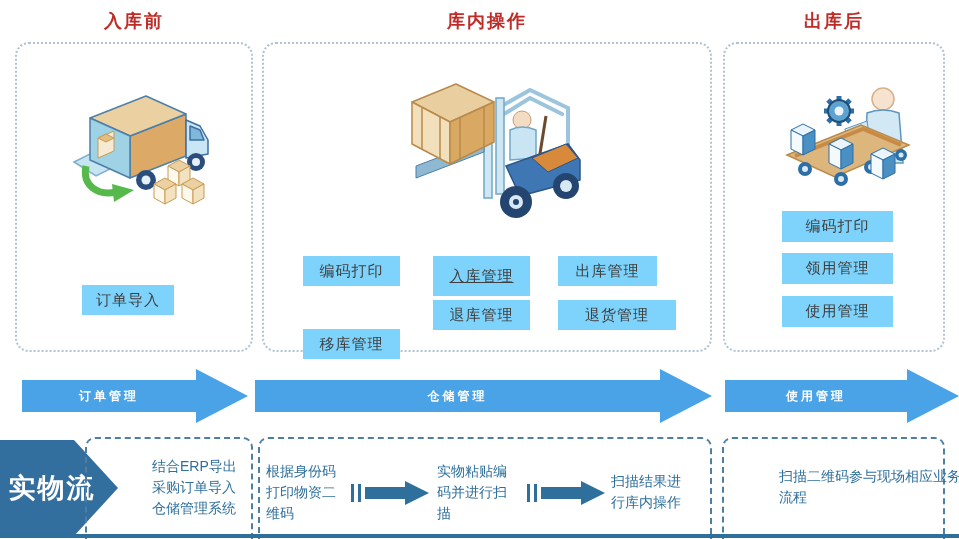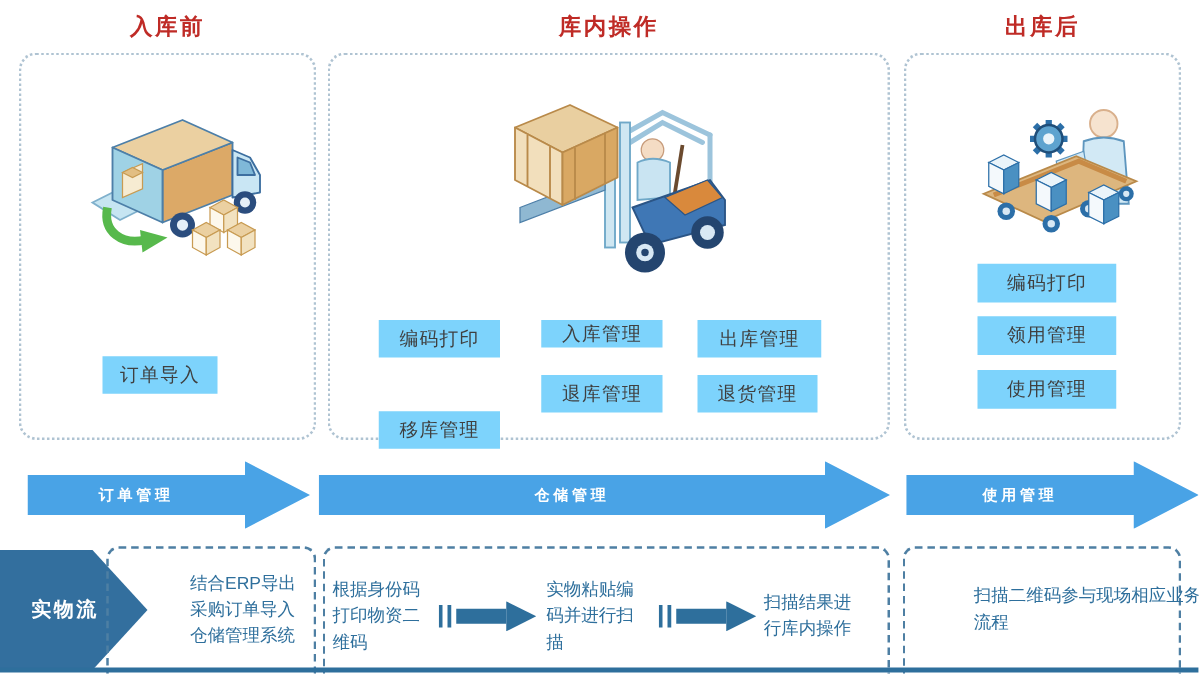--- a/index.html
+++ b/index.html
@@ -12,21 +12,21 @@
 
   .chip{position:absolute;background:#7dd3fc;color:#3F3F3F;font-size:15px;letter-spacing:1px;
     display:flex;align-items:center;justify-content:center;box-sizing:border-box;}
 
   .stage-arrow{position:absolute;top:369px;height:54px;}
   .stage-label{position:absolute;top:369px;height:54px;display:flex;align-items:center;justify-content:center;
     color:#fff;font-size:12px;font-weight:bold;letter-spacing:3px;}
 
   .flow-pentagon{position:absolute;left:0;top:440px;}
   .flow-pentagon-label{position:absolute;left:0;top:440px;width:104px;height:96px;display:flex;align-items:center;justify-content:center;
-    color:#fff;font-size:16px;font-weight:bold;letter-spacing:2px;}
+    color:#fff;font-size:27px;font-weight:bold;letter-spacing:2px;}
 
   .flow-box{position:absolute;top:437px;height:112px;border:2px dashed #4E7FA3;border-radius:10px;box-sizing:border-box;background:transparent;}
   .flow-text{position:absolute;color:#2E6F9C;font-size:14px;line-height:21px;}
   .flow-arrow{position:absolute;top:481px;}
 
   .bottom-line{position:absolute;left:0;top:534px;width:959px;height:4px;background:#2E6F9C;}
 
   .illu{position:absolute;}
 </style>
 </head>
@@ -140,25 +140,25 @@
     <circle cx="22" cy="86" r="7" fill="#2C6FA8"></circle>
       <circle cx="22" cy="86" r="3" fill="#D8E8F4"></circle>
     <use href="#bluebox" x="8" y="40"></use>
     <use href="#bluebox" x="46" y="54"></use>
     <use href="#bluebox" x="88" y="64"></use>
   </svg>
 
   <div class="chip" style="left:82px;top:285px;width:92px;height:30px;">订单导入</div>
 
   <div class="chip" style="left:303px;top:256px;width:97px;height:30px;">编码打印</div>
-  <div class="chip" style="left:433px;top:256px;width:97px;height:22px;">入库管理</div>
+  <div class="chip" style="left:433px;top:256px;width:97px;height:40px;text-decoration:underline;">入库管理</div>
   <div class="chip" style="left:558px;top:256px;width:99px;height:30px;">出库管理</div>
   <div class="chip" style="left:303px;top:300px;width:97px;height:30px;margin-top:29px;">移库管理</div>
   <div class="chip" style="left:433px;top:300px;width:97px;height:30px;">退库管理</div>
-  <div class="chip" style="left:558px;top:300px;width:96px;height:30px;">退货管理</div>
+  <div class="chip" style="left:558px;top:300px;width:118px;height:30px;">退货管理</div>
 
   <div class="chip" style="left:782px;top:211px;width:111px;height:31px;">编码打印</div>
   <div class="chip" style="left:782px;top:253px;width:111px;height:31px;">领用管理</div>
   <div class="chip" style="left:782px;top:296px;width:111px;height:31px;">使用管理</div>
 
   <svg class="stage-arrow" style="left:22px;" width="230" height="54" viewBox="0 0 230 54">
     <polygon points="0,11 174,11 174,0 226,27 174,54 174,43 0,43" fill="#49A3E6"></polygon>
   </svg>
   <div class="stage-label" style="left:22px;width:174px;">订单管理</div>
 

